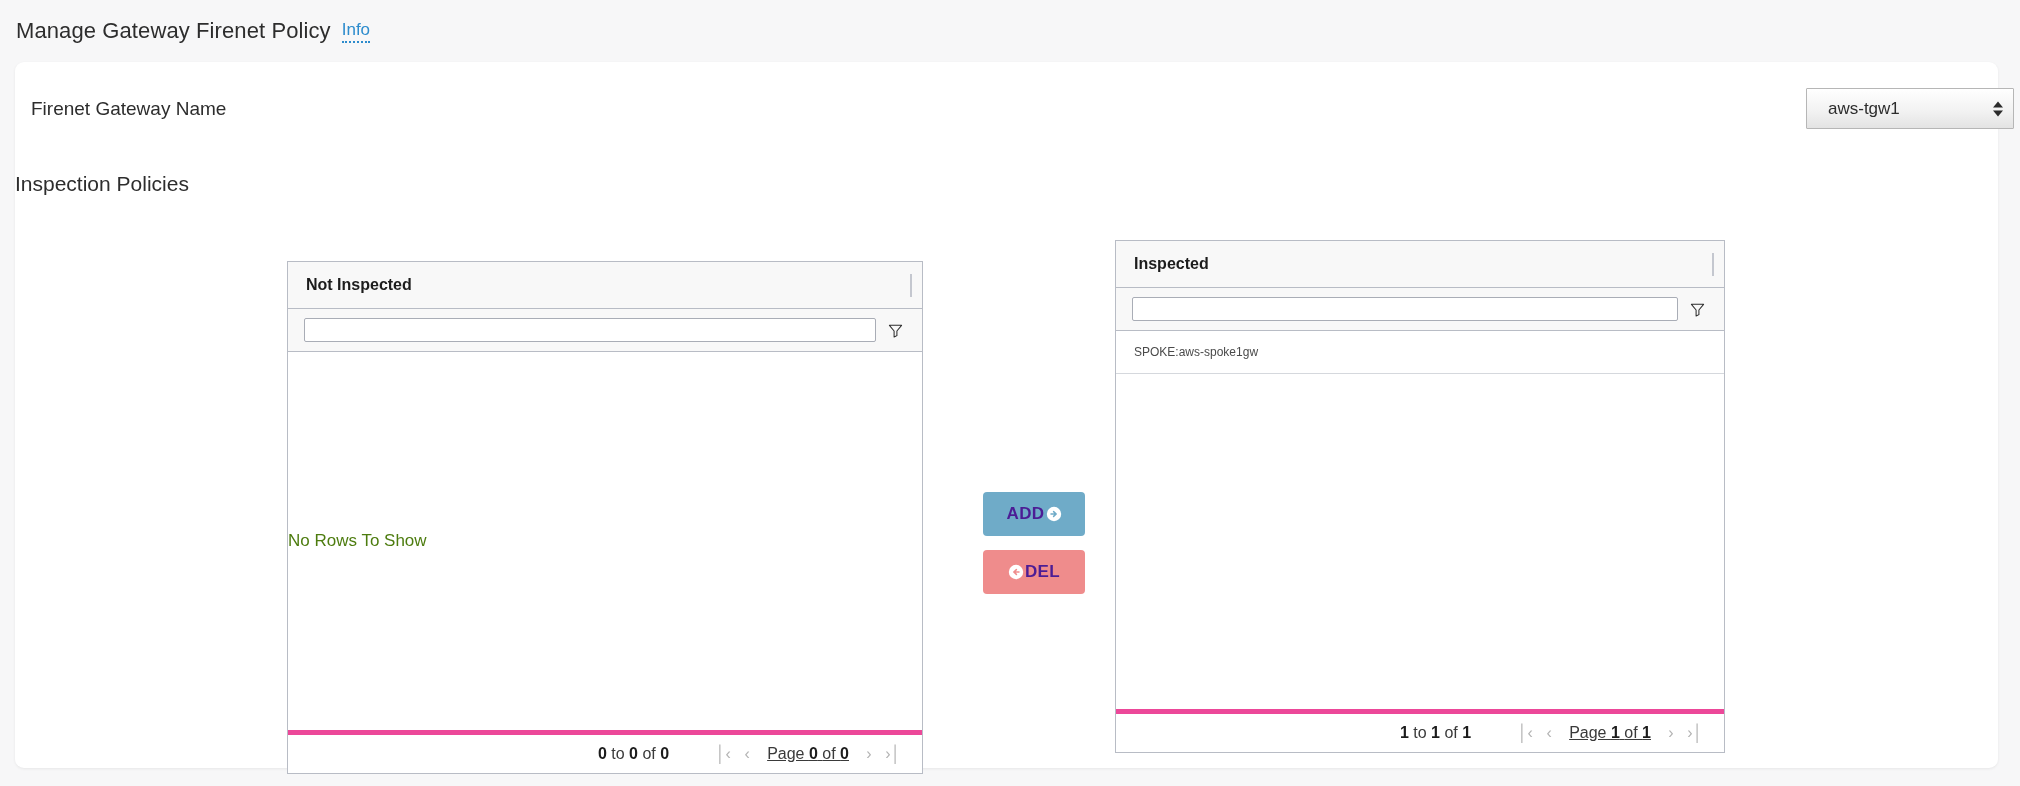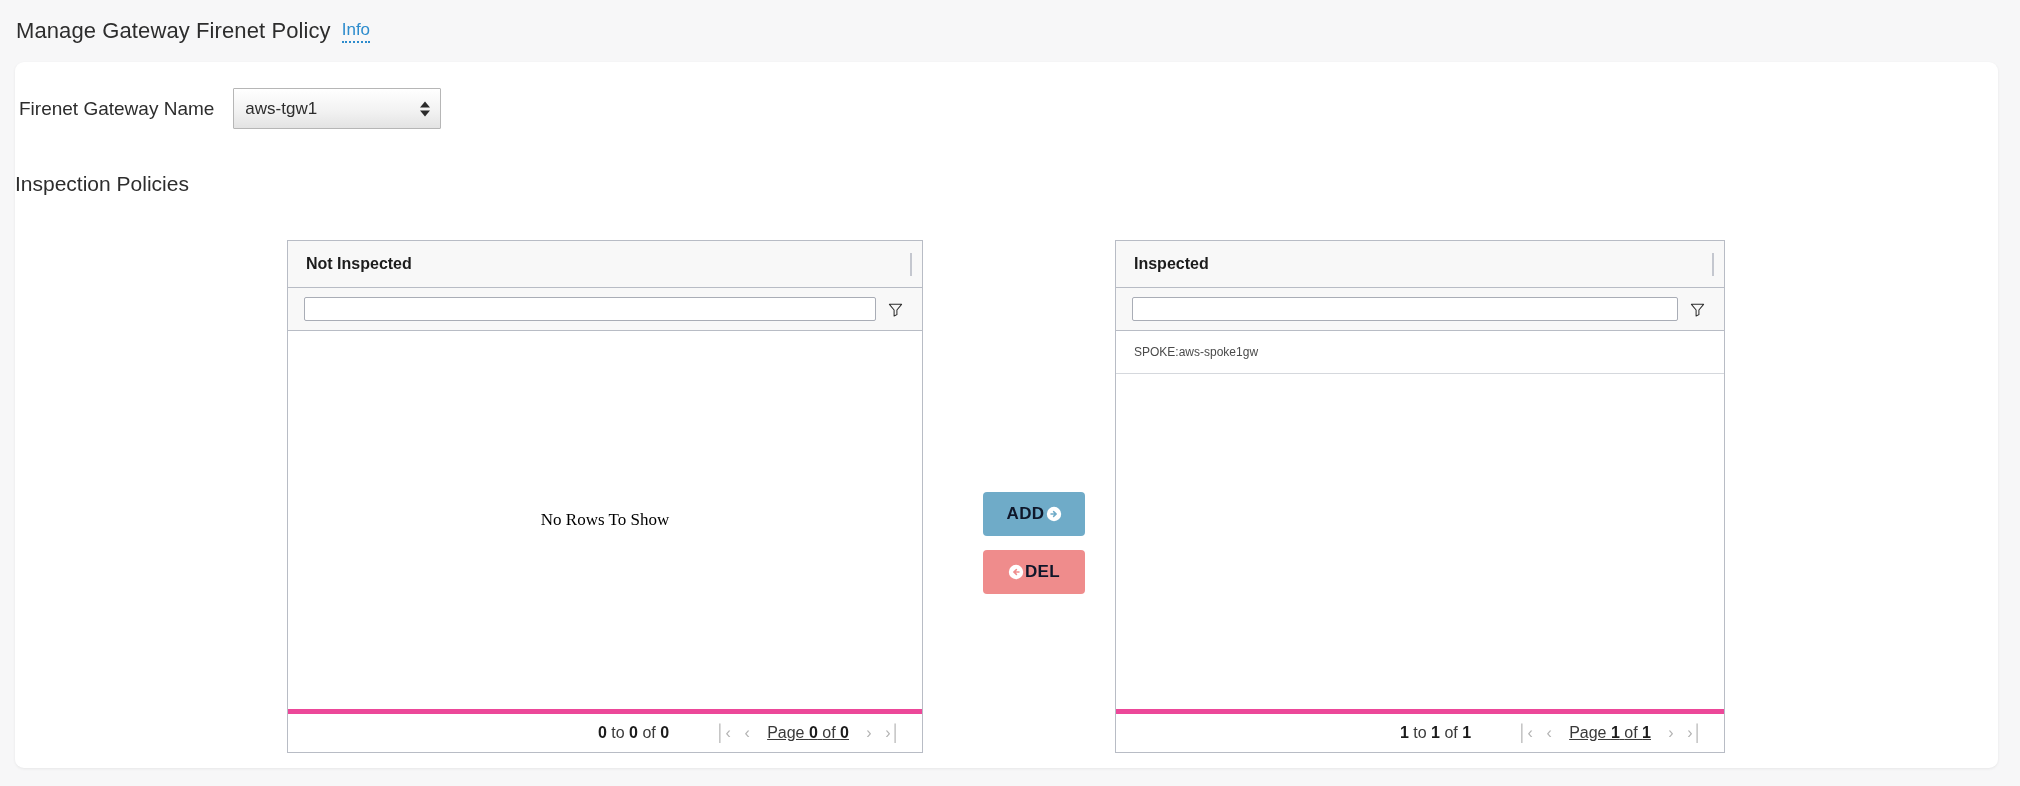--- a/index.html
+++ b/index.html
@@ -52,26 +52,26 @@
     width: 1983px;
     height: 706px;
     background: #ffffff;
     border-radius: 9px;
     box-shadow: 0 1px 3px rgba(0,0,0,0.07);
   }
 
   
   .gw-row {
     position: absolute;
-    left: 4px;
+    left: 16px;
     top: 26px;
     width: 1983px;
     display: flex;
     align-items: center;
-    justify-content: flex-start;
+    justify-content: space-between;
   }
   .gw-label {
     font-size: 19px;
     color: #2d2d2d;
     margin-right: 19px;
   }
   .gw-select-wrap {
     position: relative;
     width: 208px;
     height: 41px;
@@ -79,21 +79,21 @@
   .gw-select {
     width: 208px;
     height: 41px;
     box-sizing: border-box;
     border: 1px solid #b6b6b6;
     border-radius: 1px;
     background: linear-gradient(#ffffff 0%, #f1f1f1 60%, #e3e3e3 100%);
     font-family: "Liberation Sans", sans-serif;
     font-size: 17px;
     color: #2d2d2d;
-    padding: 0 30px 0 11px;
+    padding: 0 30px 0 21px;
     appearance: none;
     -webkit-appearance: none;
     cursor: pointer;
   }
   .gw-arrows {
     position: absolute;
     right: 11px;
     top: 50%;
     transform: translateY(-50%);
     pointer-events: none;
@@ -133,21 +133,21 @@
   .grid-panel {
     position: absolute;
     top: 178px;
     height: 513px;
     border: 1px solid #b8bcc5;
     box-sizing: border-box;
     background: #ffffff;
     display: flex;
     flex-direction: column;
   }
-  .grid-left  { left: 272px;  width: 636px; }
+  .grid-left  { left: 272px;  width: 636px; margin-top: 21px; }
   .grid-right { left: 1100px; width: 610px; }
 
   .grid-header {
     height: 47px;
     background: #f8f8f8;
     border-bottom: 1px solid #b8bcc5;
     display: flex;
     align-items: center;
     padding-left: 18px;
     position: relative;
@@ -205,24 +205,22 @@
     position: relative;
     overflow: hidden;
     background: #ffffff;
   }
   .no-rows {
     position: absolute;
     top: 50%;
     left: 0;
     width: 100%;
     transform: translateY(-50%);
-    text-align: center;
     font-size: 17px;
-    color: #000000;
-    font-family: Liberation Serif, serif;
+    color: #4d7c0f;
   }
   .grid-row {
     height: 43px;
     display: flex;
     align-items: center;
     padding-left: 18px;
     box-sizing: border-box;
     border-bottom: 1px solid #d5d8dd;
     font-size: 12px;
     color: #4a4a4a;
@@ -264,21 +262,21 @@
     top: 430px;
     width: 102px;
     display: flex;
     flex-direction: column;
     gap: 14px;
   }
   .mid-btn {
     height: 44px;
     border: none;
     border-radius: 4px;
-    color: #0f172a;
+    color: #4c1d95;
     font-family: "Liberation Sans", sans-serif;
     font-size: 17px;
     font-weight: bold;
     letter-spacing: 0.4px;
     display: flex;
     align-items: center;
     justify-content: center;
     gap: 1px;
     cursor: pointer;
   }

